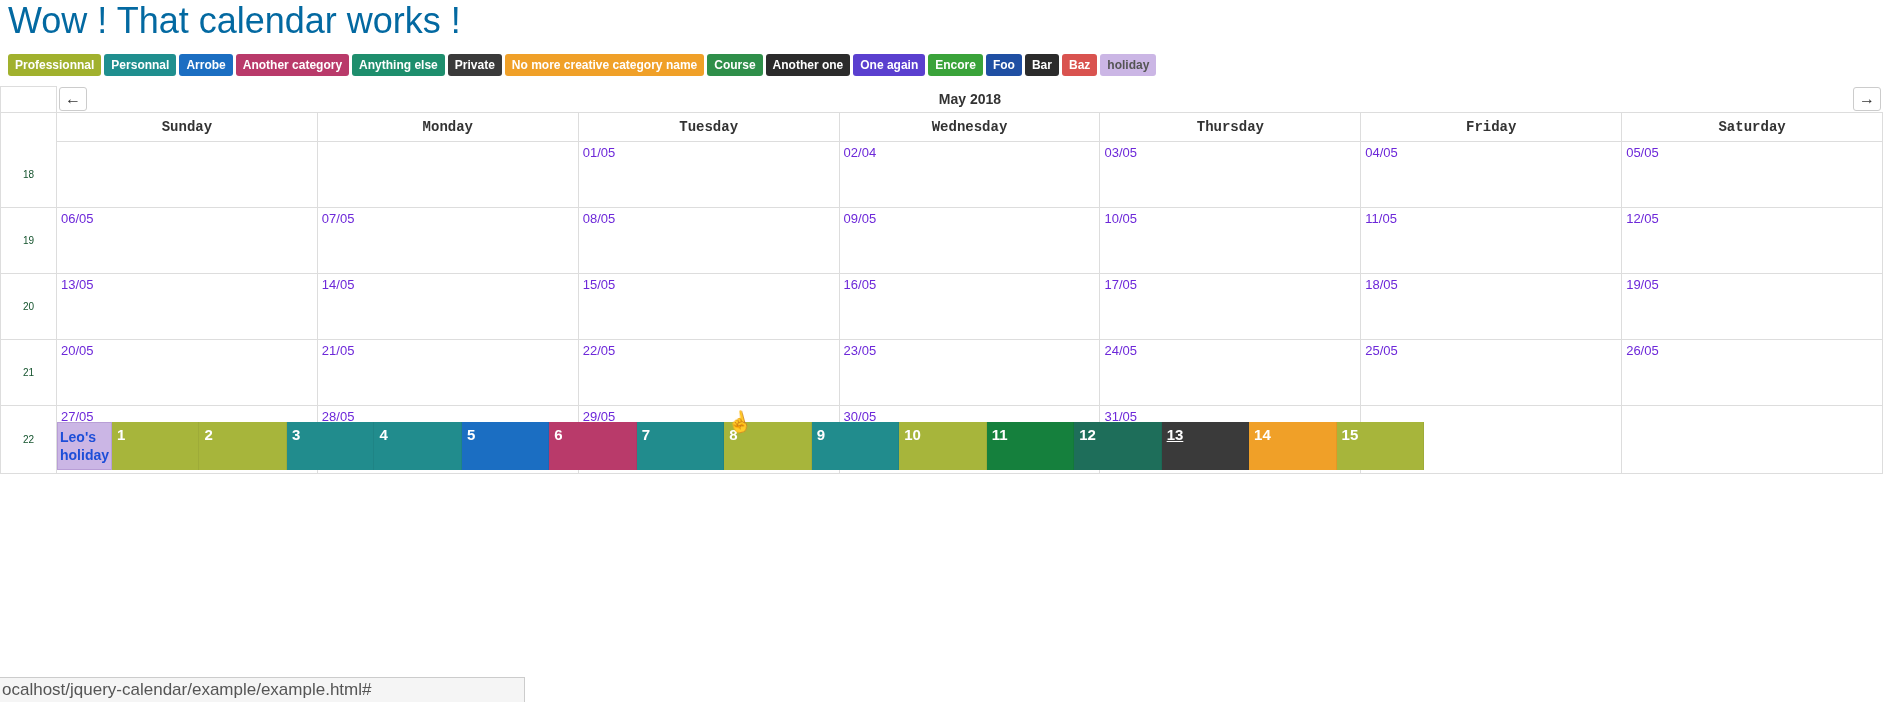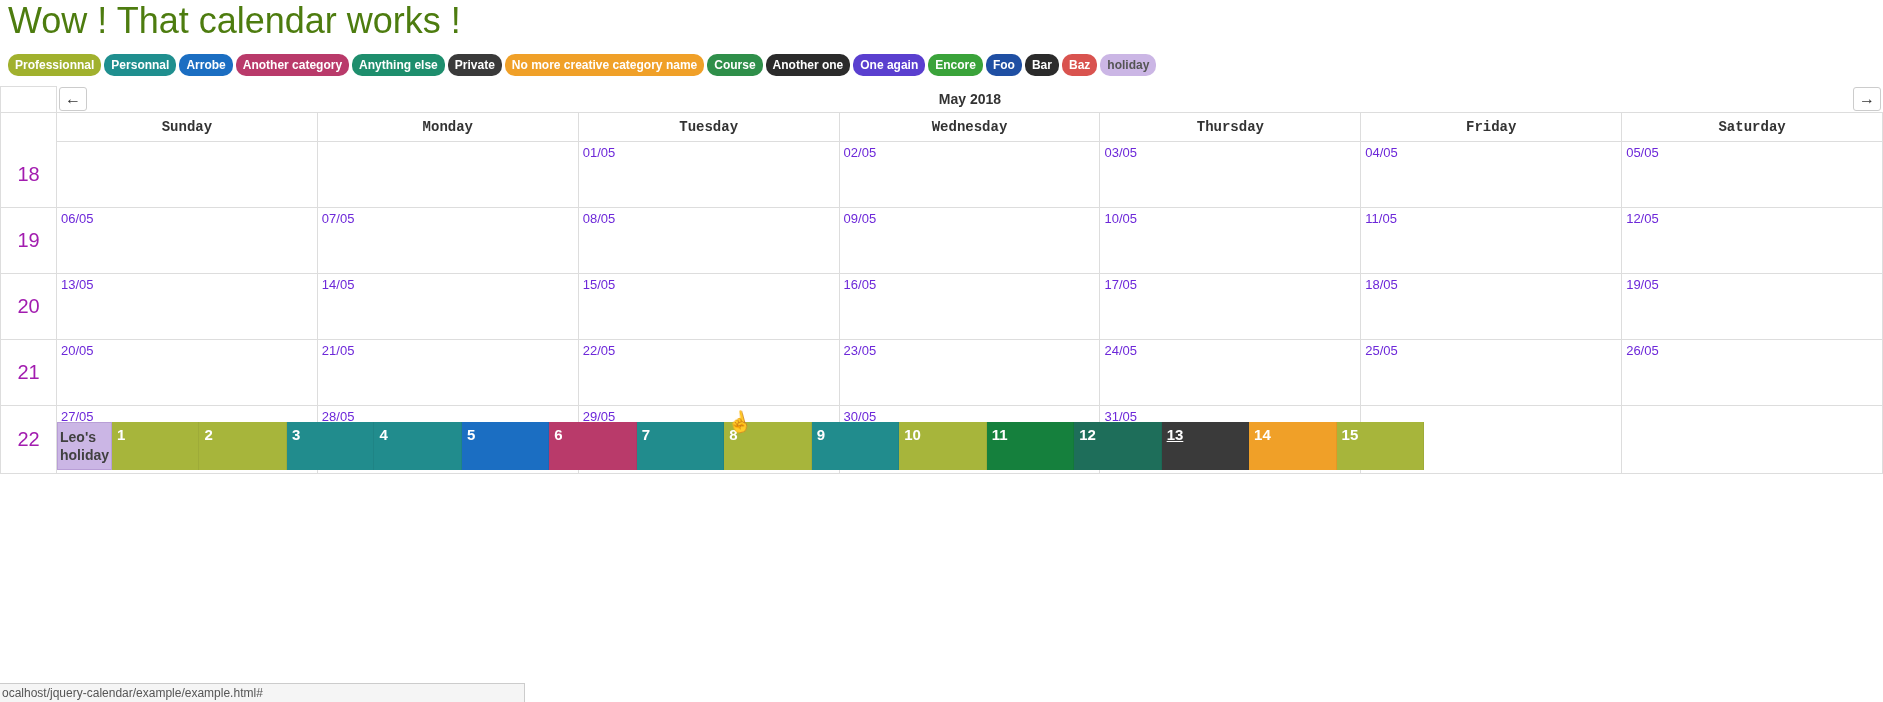--- a/index.html
+++ b/index.html
@@ -10,32 +10,32 @@
     font-size: 14px;
     color: #333;
     background: #fff;
     width: 1883px;
   }
   h1 {
     margin: 0 0 12px 0;
     padding: 0 8px;
     font-size: 36px;
     font-weight: 500;
-    color: #4d7c0f;
+    color: #0369a1;
   }
   .categories {
     padding: 0 8px 10px 8px;
   }
   .badge {
     display: inline-block;
     padding: 2px 7px;
     font-size: 12px;
     font-weight: 700;
     color: #fff;
-    border-radius: 10px;
+    border-radius: 3px;
     margin-right: 3px;
     line-height: 1.5;
   }
   .calendar {
     width: 100%;
   }
   .cal-header {
     display: flex;
     align-items: stretch;
     border-bottom: 1px solid #ddd;
@@ -102,22 +102,22 @@
   }
   .week-num {
     width: 57px;
     flex: 0 0 57px;
     border-left: 1px solid #ddd;
     border-right: 1px solid #ddd;
     border-bottom: 1px solid #ddd;
     display: flex;
     align-items: center;
     justify-content: center;
-    color: #a21caf;
-    font-size: 20px;
+    color: #14532d;
+    font-size: 10px;
   }
   .day-cell {
     flex: 1;
     border-right: 1px solid #ddd;
     border-bottom: 1px solid #ddd;
     position: relative;
     padding: 2px 4px;
     font-size: 13px;
     color: #6d28d9;
   }
@@ -131,21 +131,21 @@
     left: 57px;
     right: 0;
     top: 16px;
     display: flex;
     height: 48px;
   }
   .holiday-label {
     flex: 0 0 55px;
     background: #cbb6e5;
     border: 1px solid #b89ed6;
-    color: #404040;
+    color: #1d4ed8;
     font-weight: 700;
     font-size: 14px;
     line-height: 1.3;
     padding: 3px 2px;
     display: flex;
     align-items: center;
   }
   .event-block {
     flex: 1;
     color: #fff;
@@ -155,21 +155,21 @@
     border-right: 1px solid rgba(0,0,0,0.05);
   }
   .footer-bar {
     position: fixed;
     bottom: 0;
     left: 0;
     background: #f5f5f5;
     border: 1px solid #ccc;
     border-left: none;
     border-bottom: none;
-    font-size: 12px;
+    font-size: 17px;
     color: #555;
     padding: 2px 8px 2px 2px;
     width: 525px;
   }
   .cursor {
     position: fixed;
     top: 410px;
     left: 727px;
     font-size: 20px;
     color: #000;
@@ -212,21 +212,21 @@
         <div class="day-cell">
           <span class="day-num"></span>
         </div>
         <div class="day-cell">
           <span class="day-num"></span>
         </div>
         <div class="day-cell">
           <span class="day-num">01/05</span>
         </div>
         <div class="day-cell">
-          <span class="day-num">02/05</span>
+          <span class="day-num">02/04</span>
         </div>
         <div class="day-cell">
           <span class="day-num">03/05</span>
         </div>
         <div class="day-cell">
           <span class="day-num">04/05</span>
         </div>
         <div class="day-cell">
           <span class="day-num">05/05</span>
         </div>

